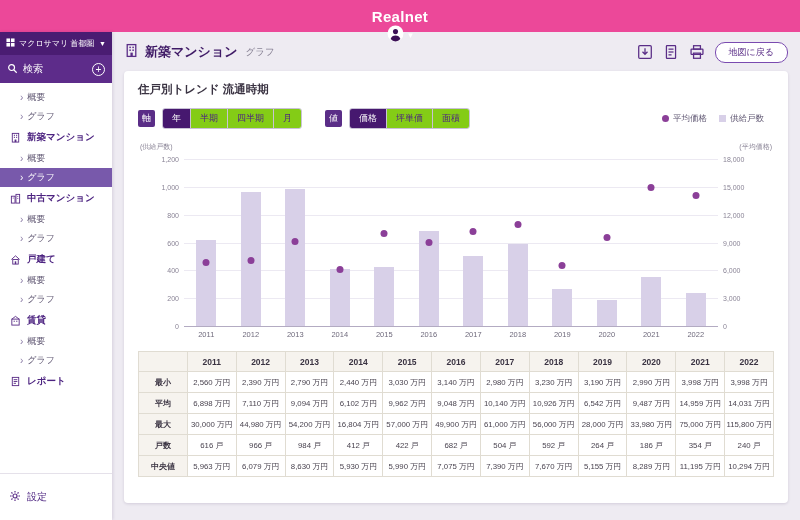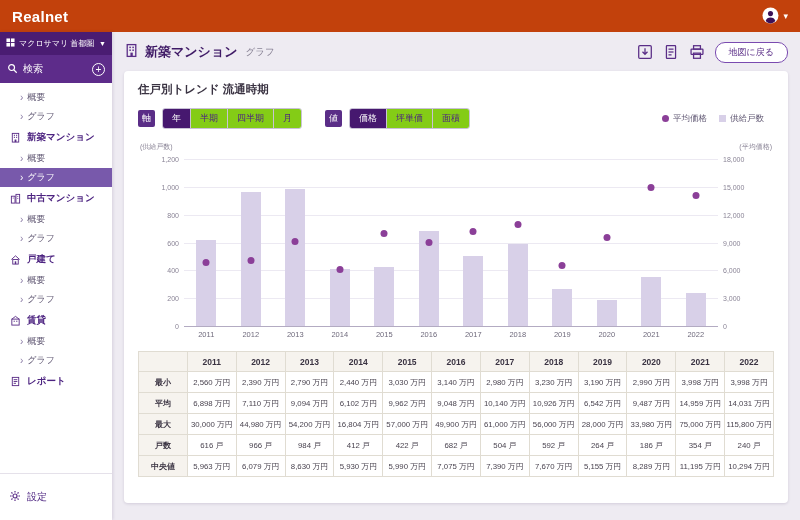--- a/index.html
+++ b/index.html
@@ -1,20 +1,20 @@
 <!DOCTYPE html>
 <html><head>
 <meta charset="utf-8">
 <style>
   * { box-sizing: border-box; margin: 0; padding: 0; }
   html,body { width: 800px; height: 520px; overflow: hidden; }
   body { font-family: "Liberation Sans", "DejaVu Sans", sans-serif; background: #eeebf2; color: #3a3342; }
 
   
-  .topbar { height: 32px; background: #c2410c; display: flex; align-items: center; justify-content: space-between; padding: 8px 12px; }
+  .topbar { height: 32px; background: #ec4899; display: flex; align-items: center; justify-content: space-between; padding: 8px 12px; flex-direction: column; }
   .logo { color: #fff; font-size: 15px; font-weight: bold; letter-spacing: .3px; }
   .user { display: flex; align-items: center; gap: 4px; color: #fff; font-size: 9px; cursor: pointer; }
 
   
   .layout { display: flex; height: 488px; }
 
   
   .sidebar { width: 112px; background: #fff; display: flex; flex-direction: column; box-shadow: 1px 0 3px rgba(40,20,70,.12); z-index: 2; }
   .region { background: #4a1c72; color: #fff; font-size: 8px; padding: 6px 6px; display: flex; align-items: center; gap: 4px; cursor: pointer; white-space: nowrap; }
   .region .chev-d { margin-left: auto; font-size: 7px; }

